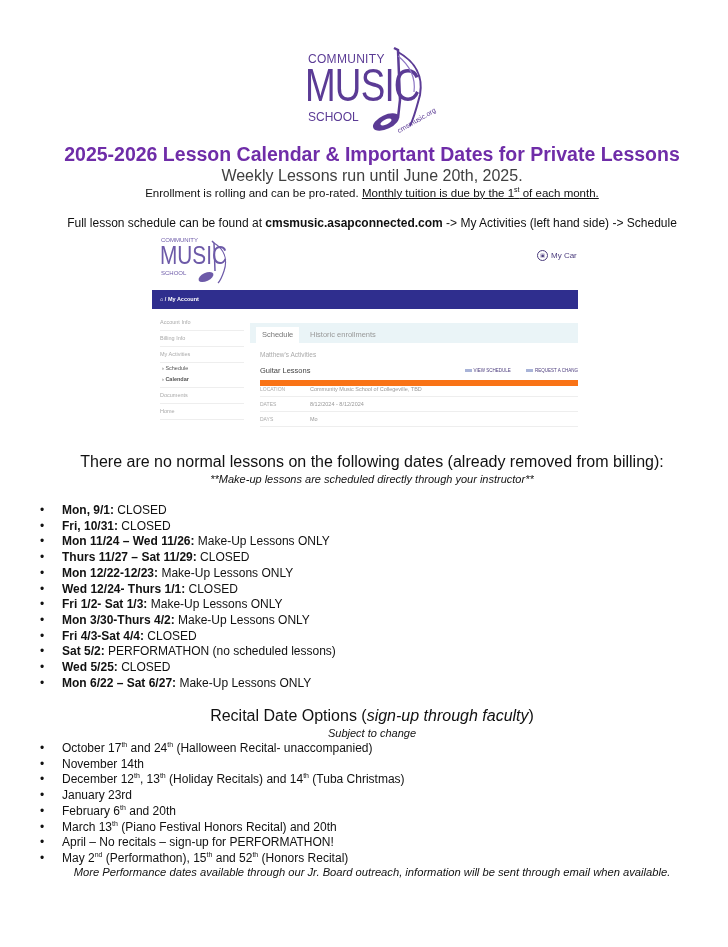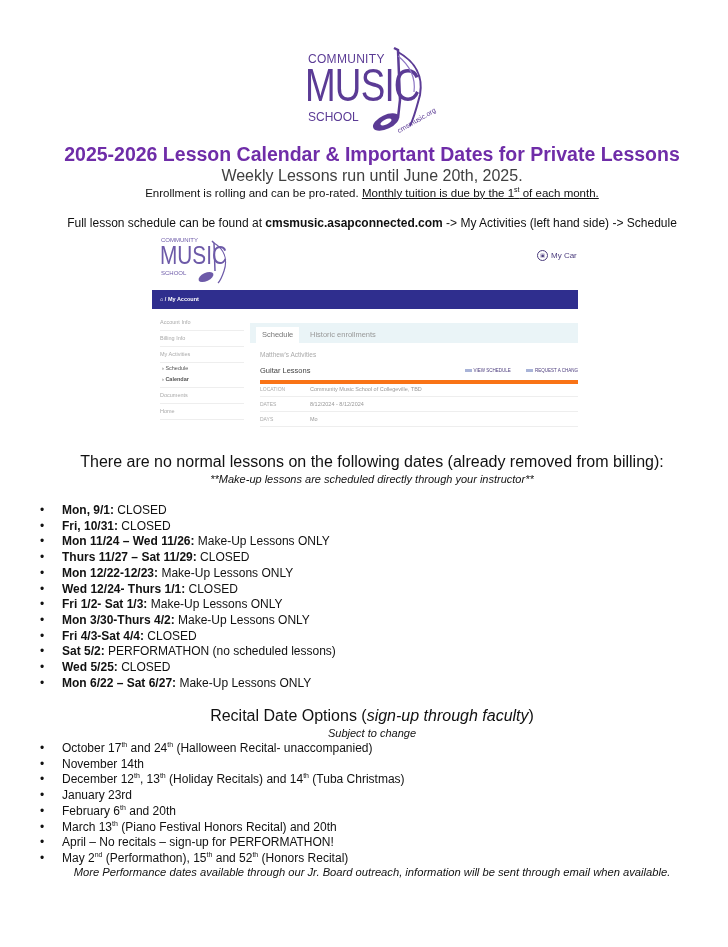--- a/index.html
+++ b/index.html
@@ -35,21 +35,21 @@
   .p-cart { position: absolute; left: 385px; top: 17px; font-size: 8px; color: #4b3c7d; white-space: nowrap; }
   .p-cart .ic { display: inline-block; width: 9px; height: 9px; border: 1px solid #4b3c7d; border-radius: 50%; font-size: 5px; text-align: center; line-height: 9px; vertical-align: middle; margin-right: 3px; }
   .p-bar { position: absolute; left: 0; top: 57px; width: 426px; height: 19px; background: #2f2e8e; color: #fff; font-size: 5.5px; line-height: 19px; padding-left: 8px; font-weight: bold; box-sizing: border-box; }
   .p-side { position: absolute; left: 8px; top: 82px; width: 84px; font-size: 5.5px; color: #aaa; }
   .p-side div { height: 15px; line-height: 15px; border-bottom: 1px solid #eee; }
   .p-side .subitem { height: 11px; line-height: 11px; border-bottom: none; color: #555; padding-left: 2px; }
   .p-tabs { position: absolute; left: 98px; top: 90px; width: 328px; height: 20px; background: #eaf4f7; }
   .p-tabs .tab { position: absolute; left: 6px; top: 4px; height: 16px; padding: 0 6px; background: #fff; font-size: 7.5px; color: #777; line-height: 16px; }
   .p-tabs .tab2 { position: absolute; left: 60px; top: 4px; font-size: 7.5px; color: #999; line-height: 16px; }
   .p-act { position: absolute; left: 108px; top: 118px; font-size: 6.5px; color: #aaa; }
-  .p-guitar { position: absolute; left: 108px; top: 133px; width: 318px; font-size: 7.5px; color: #444; border-bottom: 4px solid #f97316; height: 14px; }
+  .p-guitar { position: absolute; left: 108px; top: 133px; width: 318px; font-size: 7.5px; color: #444; border-bottom: 6px solid #f97316; height: 14px; }
   .p-guitar .links { position: absolute; right: 0; top: 2px; font-size: 4.5px; color: #4b3c7d; }
   .p-guitar .links span { margin-left: 14px; }
   .p-guitar .links i { display: inline-block; width: 7px; height: 3px; background: #a9b4d8; margin-right: 2px; vertical-align: middle; }
   .p-row { position: absolute; left: 108px; width: 318px; height: 14px; border-bottom: 1px solid #eee; font-size: 5px; color: #aaa; line-height: 14px; }
   .p-row .k { position: absolute; left: 0; }
   .p-row .v { position: absolute; left: 50px; font-size: 5.5px; color: #999; }
 
   .no-lessons { top: 453px; font-size: 16px; color: #111; }
   .makeup-note { top: 473px; font-size: 11px; font-style: italic; color: #111; }
 

